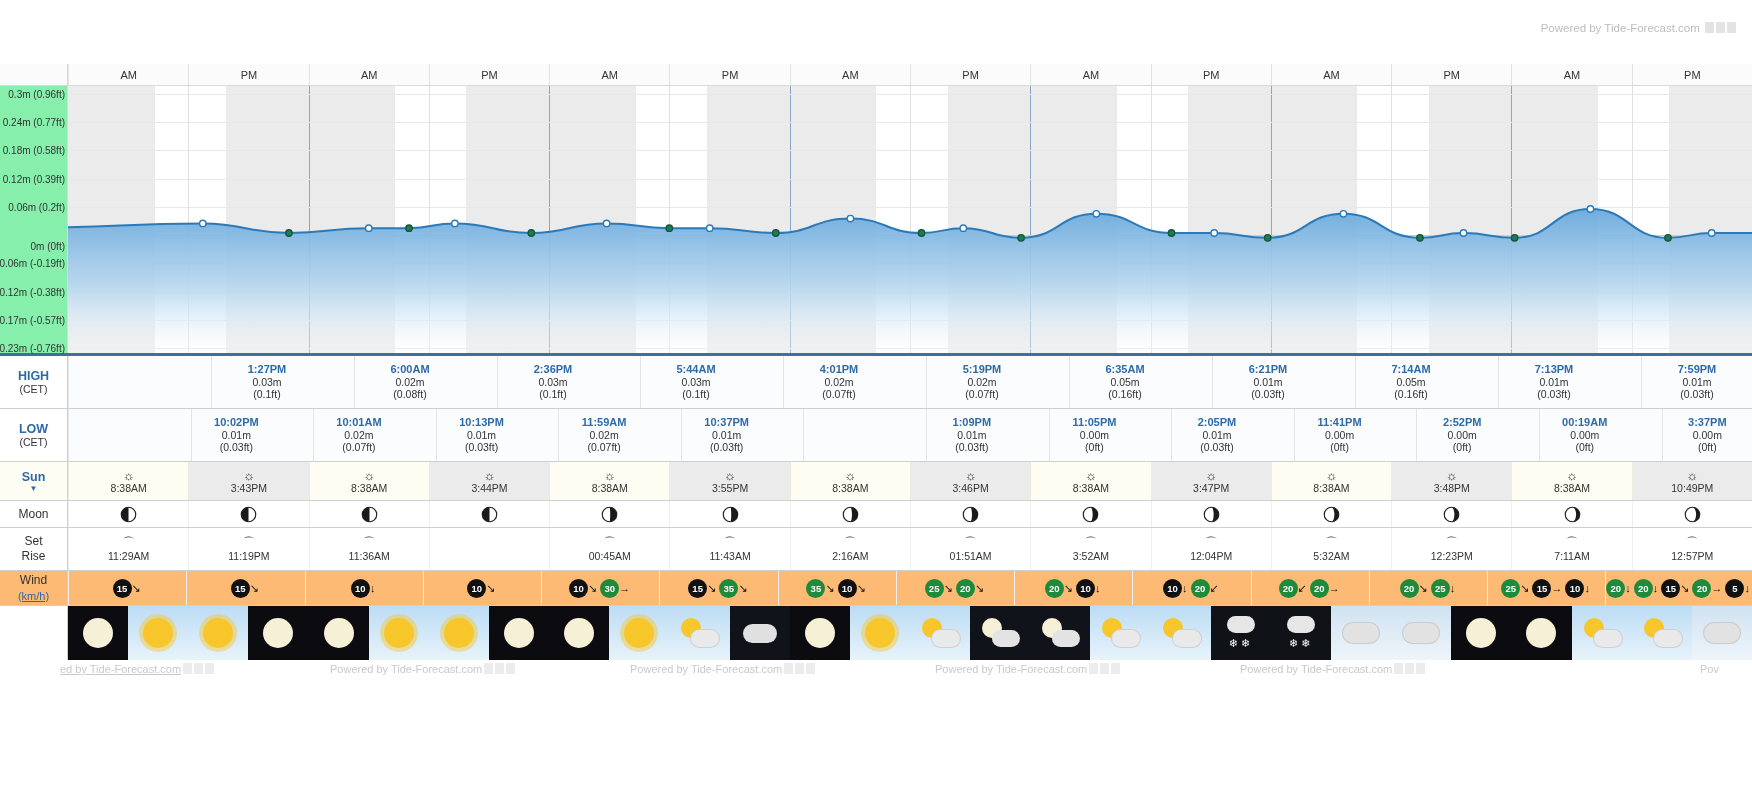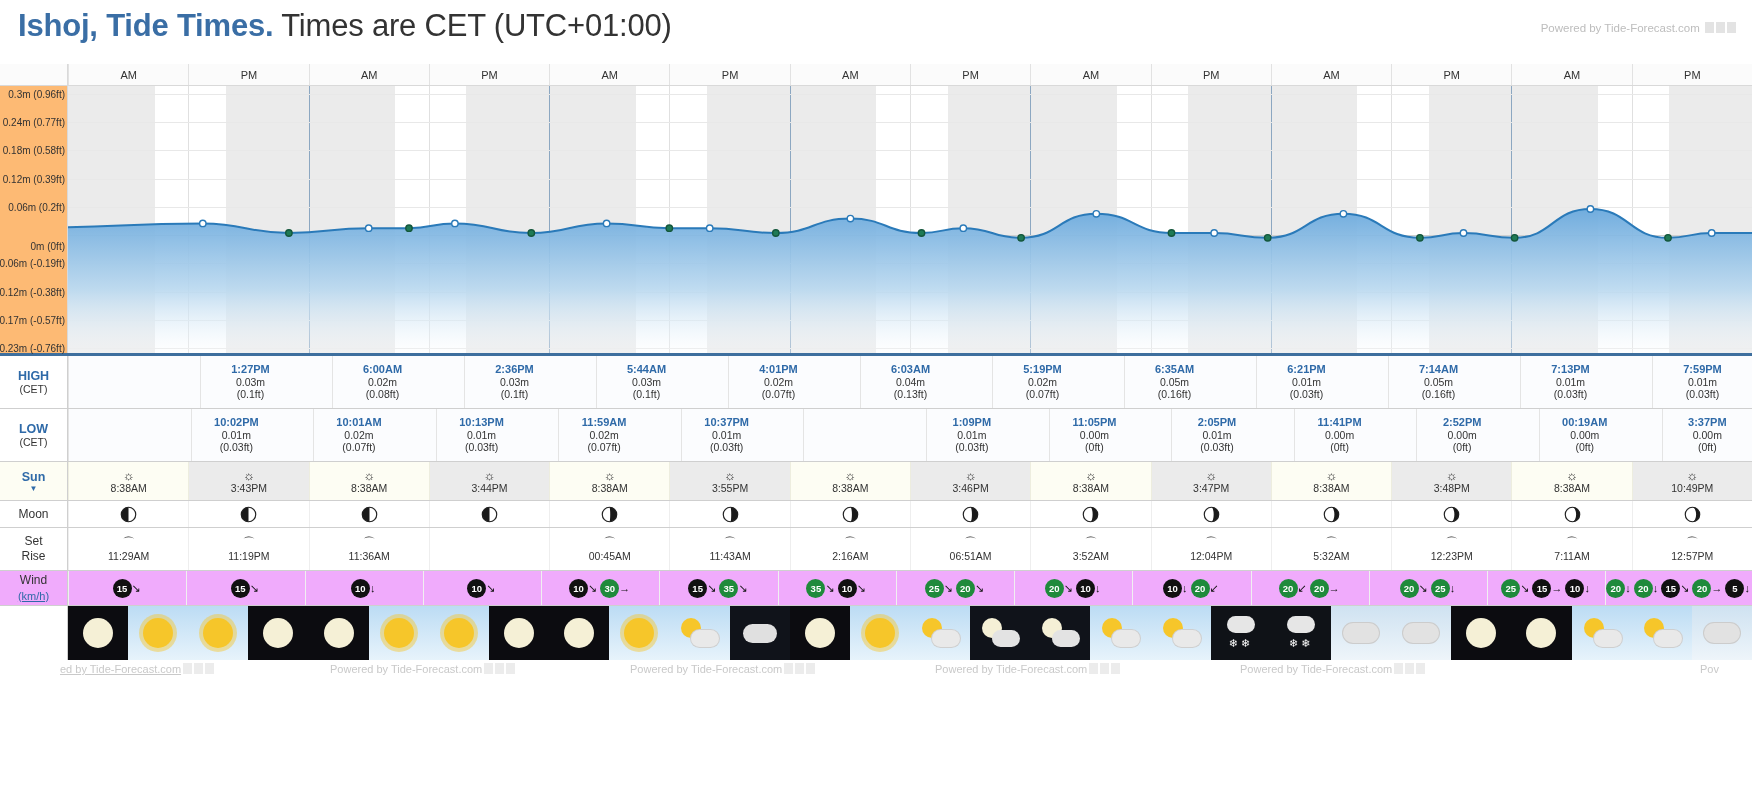--- a/index.html
+++ b/index.html
@@ -34,21 +34,21 @@
   .ampmbar { display:flex; height: 22px; background:#fbfbfb; border-bottom:1px solid #d9d9d9;}
   .ampmbar .spacer { width: 68px; flex:none; border-right:1px solid #d9d9d9; }
   .ampmcell {
     flex:1 1 0; font-size:11px; color:#333;
     display:flex; align-items:center; justify-content:center;
     border-left:1px solid #e2e2e2;
   }
 
   
   .graphwrap { position:relative; height:270px; border-bottom:3px solid #3e6f9e; background:#fff; }
-  .axis { position:absolute; left:0; top:0; width:68px; height:100%; z-index:4; background:#fdba74; border-right:1px solid #d9d9d9;}
+  .axis { position:absolute; left:0; top:0; width:68px; height:100%; z-index:4; background:#86efac; border-right:1px solid #d9d9d9;}
   .axis .lbl { position:absolute; right:2px; font-size:10px; color:#333; white-space:nowrap; transform:translateY(-50%);}
   .plot { position:absolute; left:68px; top:0; right:0; height:100%; overflow:hidden; }
   .nightband { position:absolute; top:0; bottom:0; background:#ebebeb; }
   .gridline { position:absolute; left:0; right:0; height:1px; background:#e8e8e8; }
   .vline { position:absolute; top:0; bottom:0; width:1px; background:#e0e0e0; }
   .plot svg { position:absolute; left:0; top:0; }
 
   
   .hl-row { display:flex; border-bottom:1px solid #cfcfcf; }
   .hl-label {
@@ -103,21 +103,21 @@
     border-right:1px solid #cfcfcf; line-height:1.25;
   }
   .moonset-cells { display:flex; flex:1 1 auto; }
   .moonset-cell {
     flex:1 1 0; min-height:42px; border-left:1px solid #eee;
     display:flex; flex-direction:column; align-items:center; justify-content:center;
     font-size:10.5px; color:#333;
   }
 
   
-  .wind-row { display:flex; border-bottom:1px solid #cfcfcf; background:#f0abfc;}
+  .wind-row { display:flex; border-bottom:1px solid #cfcfcf; background:#fdba74;}
   .wind-label {
     width:68px; flex:none; font-size:12px; color:#333;
     display:flex; flex-direction:column; align-items:center; justify-content:center;
     border-right:1px solid #cfcfcf; line-height:1.3;
   }
   .wind-label .unit { color:#2f6aa8; text-decoration:underline; font-size:11px;}
   .wind-cells { display:flex; flex:1 1 auto; }
   .wind-cell {
     flex:1 1 0; min-height:34px; border-left:1px solid #f0f0f0;
     display:flex; align-items:center; justify-content:center; gap:1px;
@@ -143,23 +143,20 @@
     position:absolute; top:3px; font-size:11px; color:#c9c9c9; white-space:nowrap;
   }
   .foot-item .flag { display:inline-block; width:9px; height:11px; margin-left:2px; background:#ececec; vertical-align:-1px;}
 </style>
 </head>
 <body>
 
 <div class="page">
 
   <div class="header">
-    <div class="title">
-      <span class="loc">Ishoj, Tide Times.</span><span class="rest"> Times are CET (UTC+01:00)</span>
-    </div>
     <div class="powered-top">
       <span>Powered by Tide-Forecast.com</span>
       <span class="flag"></span><span class="flag"></span><span class="flag"></span>
     </div>
   </div>
 
 
   <div class="ampmbar">
     <div class="spacer"></div>
     <div class="ampmcell">AM</div>
@@ -294,25 +291,20 @@
           <div class="t">5:44AM</div>
           <div>0.03m</div>
           <div>(0.1ft)</div>
         </div>
         <div class="hl-cell">
           <div class="t">4:01PM</div>
           <div>0.02m</div>
           <div>(0.07ft)</div>
         </div>
         <div class="hl-cell">
-          <div class="t">6:03AM</div>
-          <div>0.04m</div>
-          <div>(0.13ft)</div>
-        </div>
-        <div class="hl-cell">
           <div class="t">5:19PM</div>
           <div>0.02m</div>
           <div>(0.07ft)</div>
         </div>
         <div class="hl-cell">
           <div class="t">6:35AM</div>
           <div>0.05m</div>
           <div>(0.16ft)</div>
         </div>
         <div class="hl-cell">
@@ -590,21 +582,21 @@
         <div class="moonset-cell">
           <div style="font-size: 13px; line-height: 1.1; color: rgb(51, 51, 51);">⌒</div>
           <div>11:43AM</div>
         </div>
         <div class="moonset-cell">
           <div style="font-size: 13px; line-height: 1.1; color: rgb(51, 51, 51);">⌒</div>
           <div>2:16AM</div>
         </div>
         <div class="moonset-cell">
           <div style="font-size: 13px; line-height: 1.1; color: rgb(51, 51, 51);">⌒</div>
-          <div>06:51AM</div>
+          <div>01:51AM</div>
         </div>
         <div class="moonset-cell">
           <div style="font-size: 13px; line-height: 1.1; color: rgb(51, 51, 51);">⌒</div>
           <div>3:52AM</div>
         </div>
         <div class="moonset-cell">
           <div style="font-size: 13px; line-height: 1.1; color: rgb(51, 51, 51);">⌒</div>
           <div>12:04PM</div>
         </div>
         <div class="moonset-cell">

